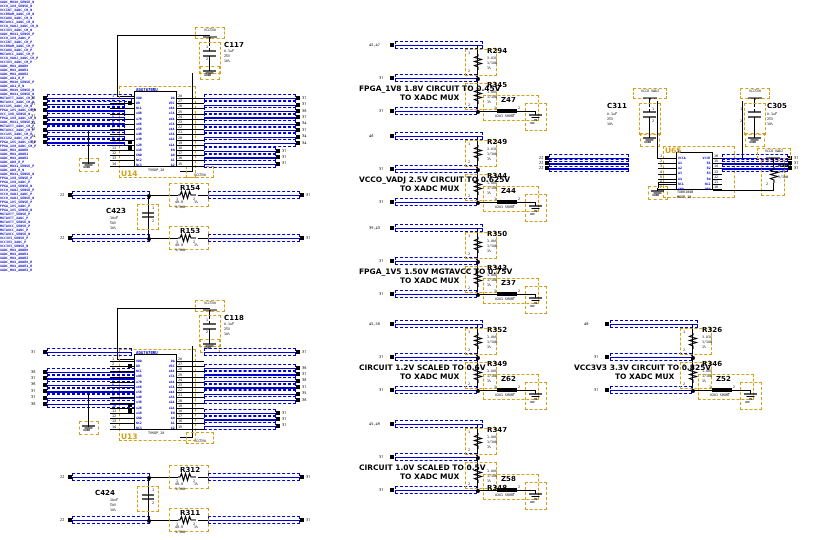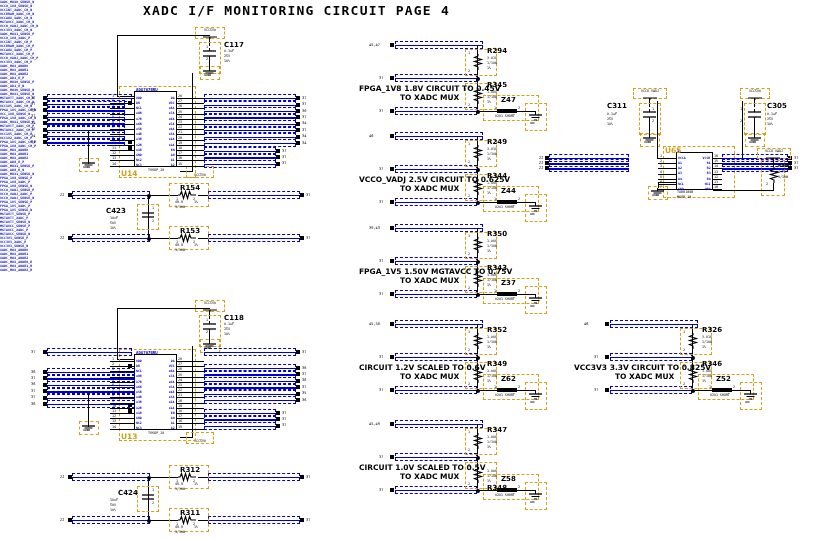--- a/index.html
+++ b/index.html
@@ -31,21 +31,20 @@
   .pwr{position:absolute;font-size:3.3px;color:#000;white-space:nowrap;text-align:center;}
   .gndlbl{position:absolute;font-size:2.6px;color:#000;white-space:nowrap;}
   .sheetnum{position:absolute;font-size:3.6px;color:#000;white-space:nowrap;}
   svg{display:block;overflow:visible;}
 </style>
 </head>
 <body>
 
 <div id="sheet">
 
-  <div class="t title" style="left:143px;top:4px;">XADC I/F MONITORING CIRCUIT PAGE 4</div>
 
   <div class="ybox" style="left:195px;top:27px;width:30px;height:12px;"></div>
   <div class="pwr" style="left:196px;top:28px;width:28px;">VCC5V0</div>
   <svg style="position:absolute;left:203px;top:33px;" width="16" height="6">
     <line x1="0" y1="4" x2="14" y2="4" stroke="#000" stroke-width="1"></line>
     <line x1="7" y1="4" x2="7" y2="6" stroke="#000" stroke-width="1"></line>
   </svg>
 
   <div class="wire" style="left:209px;top:37px;width:1px;height:9px;"></div>
 
@@ -640,21 +639,21 @@
       <div class="wire" style="left:148px;top:477px;width:1px;height:43px;"></div>
       <div class="pin" style="left:146.5px;top:475.5px;width:4px;height:4px;border-radius:2px;"></div>
       <div class="pin" style="left:146.5px;top:518.5px;width:4px;height:4px;border-radius:2px;"></div>
       <div class="ybox" style="left:137px;top:486px;width:22px;height:26px;"></div>
       <svg style="position:absolute;left:142px;top:491px;" width="13" height="12">
         <line x1="0" y1="4" x2="12" y2="4" stroke="#000" stroke-width="1.3"></line>
         <line x1="0" y1="8" x2="12" y2="8" stroke="#000" stroke-width="1.3"></line>
       </svg>
       <div class="pnum" style="left:152px;top:488px;">1</div>
       <div class="pnum" style="left:152px;top:501px;">2</div>
-      <div class="ref" style="left:118px;top:489px;">C424</div>
+      <div class="ref" style="left:95px;top:489px;">C424</div>
       <div class="val" style="left:110px;top:498px;">10nF</div>
       <div class="val" style="left:110px;top:503px;">50V</div>
       <div class="val" style="left:110px;top:508px;">10%</div>
     </div>
 
   <div id="divider-groups">
       <div class="netbox" style="left:395px;top:40.8px;width:88px;height:8px;"></div>
       <div class="wireb" style="left:395px;top:45px;width:88px;height:1.4px;"></div>
       <div class="net" style="left:399px;top:42.4px;">FPGA_1V8_SENSE_P</div>
       <div class="sheetnum" style="left:369px;top:42.6px;">45,47</div>

